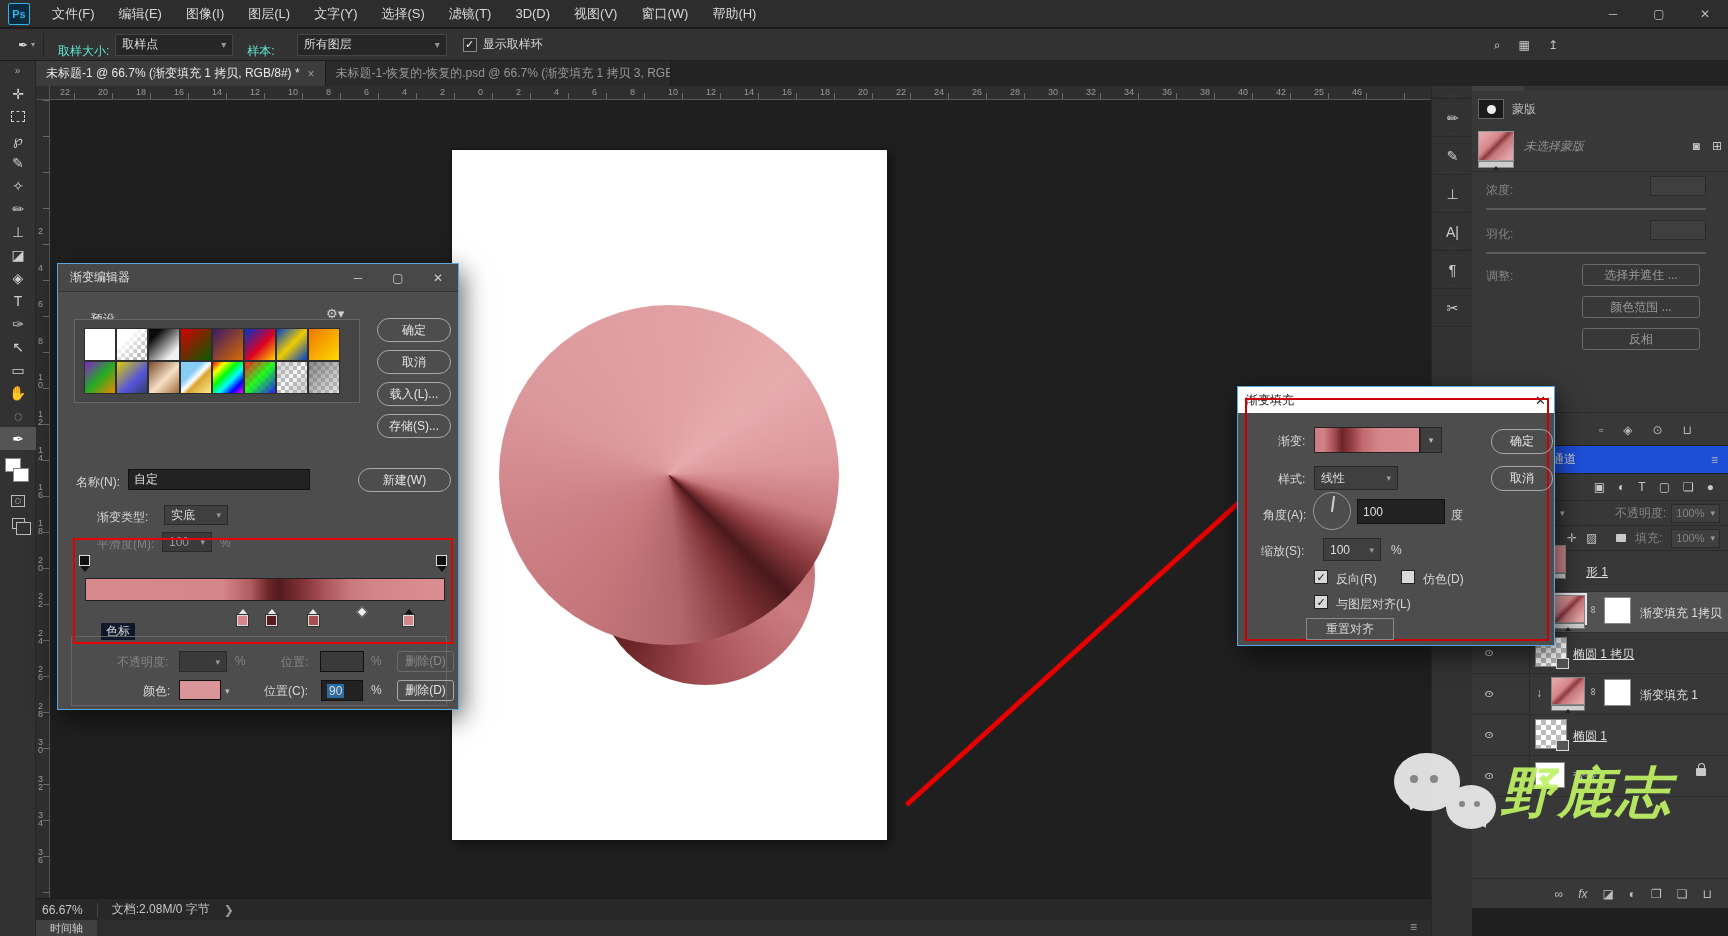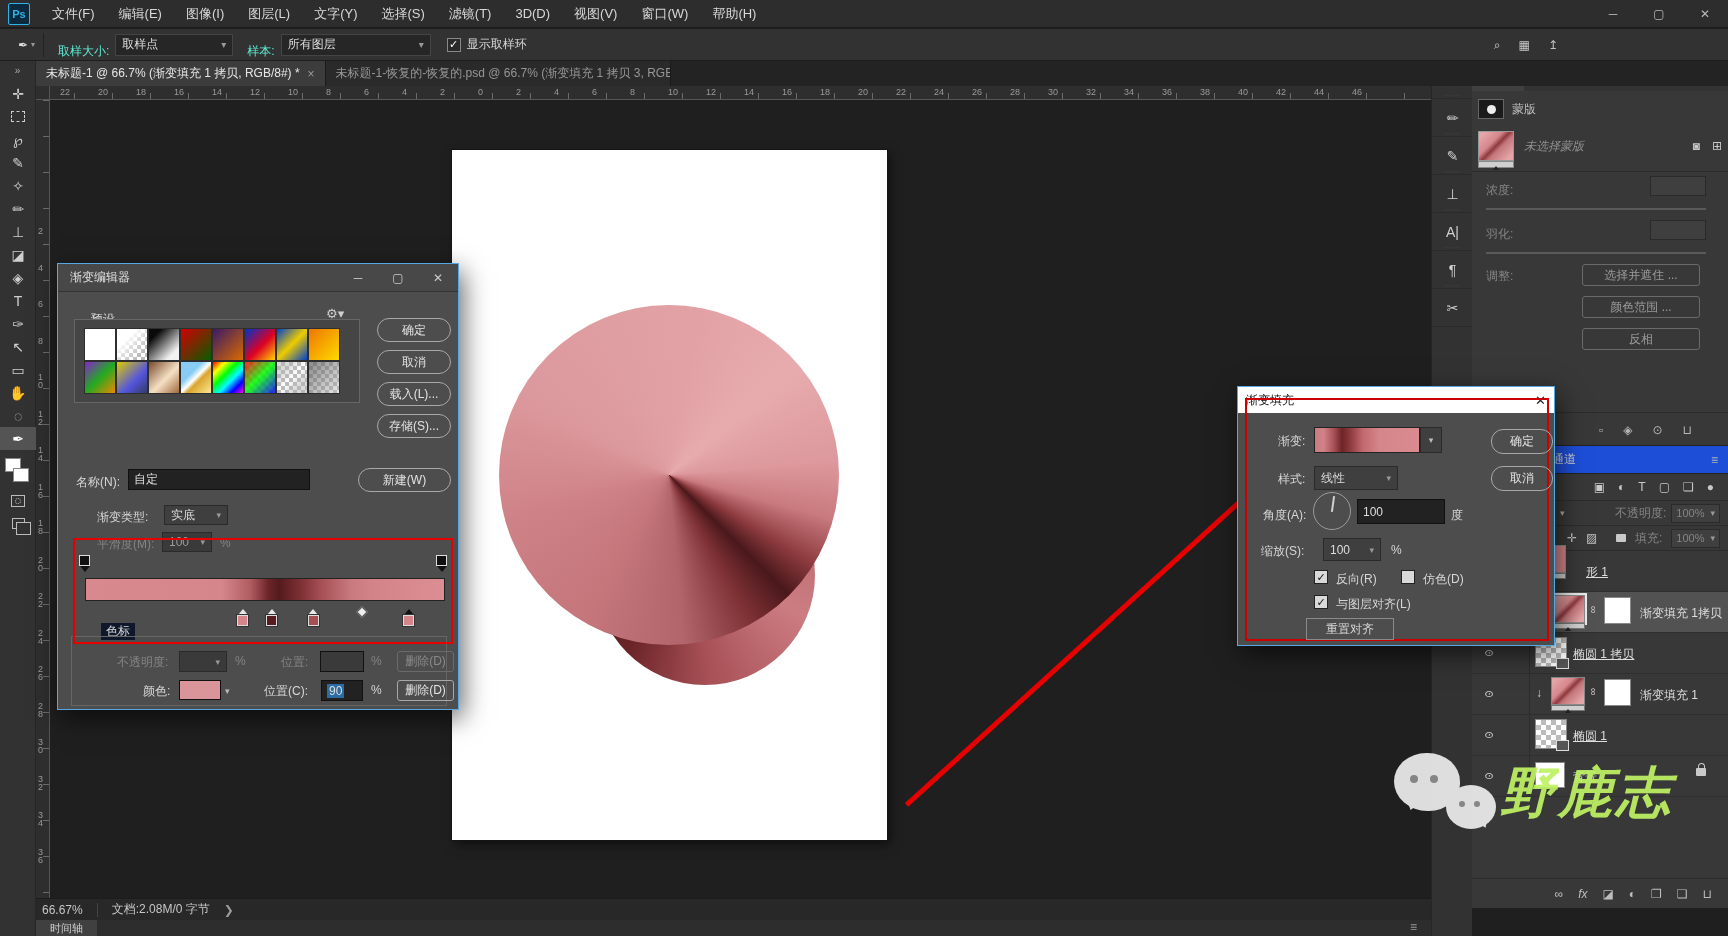--- a/index.html
+++ b/index.html
@@ -273,21 +273,21 @@
   <div class="toolpreview">
       <span>✒</span>
       <span style="font-size:8px;color:#999;margin-left:3px;">▾</span>
     </div>
   <span class="opt-label">取样大小:</span>
   <div class="dropdown" style="width:118px;">
     <span>取样点</span>
       <span class="chev">▾</span>
   </div>
   <span class="opt-label">样本:</span>
-  <div class="dropdown" style="width:150px;">
+  <div class="dropdown" style="width:150px;margin-left:16px;">
     <span>所有图层</span>
       <span class="chev">▾</span>
   </div>
   <span class="checkbox checked"></span>
   <span>显示取样环</span>
   <div id="optright">
       <span>⌕</span>
       <span>▦</span>
       <span>↥</span>
     </div>
@@ -366,21 +366,21 @@
     <span class="hnum" style="left: 898px;">24</span>
     <span class="hnum" style="left: 936px;">26</span>
     <span class="hnum" style="left: 974px;">28</span>
     <span class="hnum" style="left: 1012px;">30</span>
     <span class="hnum" style="left: 1050px;">32</span>
     <span class="hnum" style="left: 1088px;">34</span>
     <span class="hnum" style="left: 1126px;">36</span>
     <span class="hnum" style="left: 1164px;">38</span>
     <span class="hnum" style="left: 1202px;">40</span>
     <span class="hnum" style="left: 1240px;">42</span>
-    <span class="hnum" style="left: 1278px;">44</span>
+    <span class="hnum" style="left: 1278px;">25</span>
     <span class="hnum" style="left: 1316px;">46</span>
   </div>
 <div id="rulerv">
     <span class="vnum" style="top: 127px;">2</span>
     <span class="vnum" style="top: 163.5px;">4</span>
     <span class="vnum" style="top: 200px;">6</span>
     <span class="vnum" style="top: 236.5px;">8</span>
     <span class="vnum" style="top: 273px;">1
 0</span>
     <span class="vnum" style="top: 309.5px;">1

